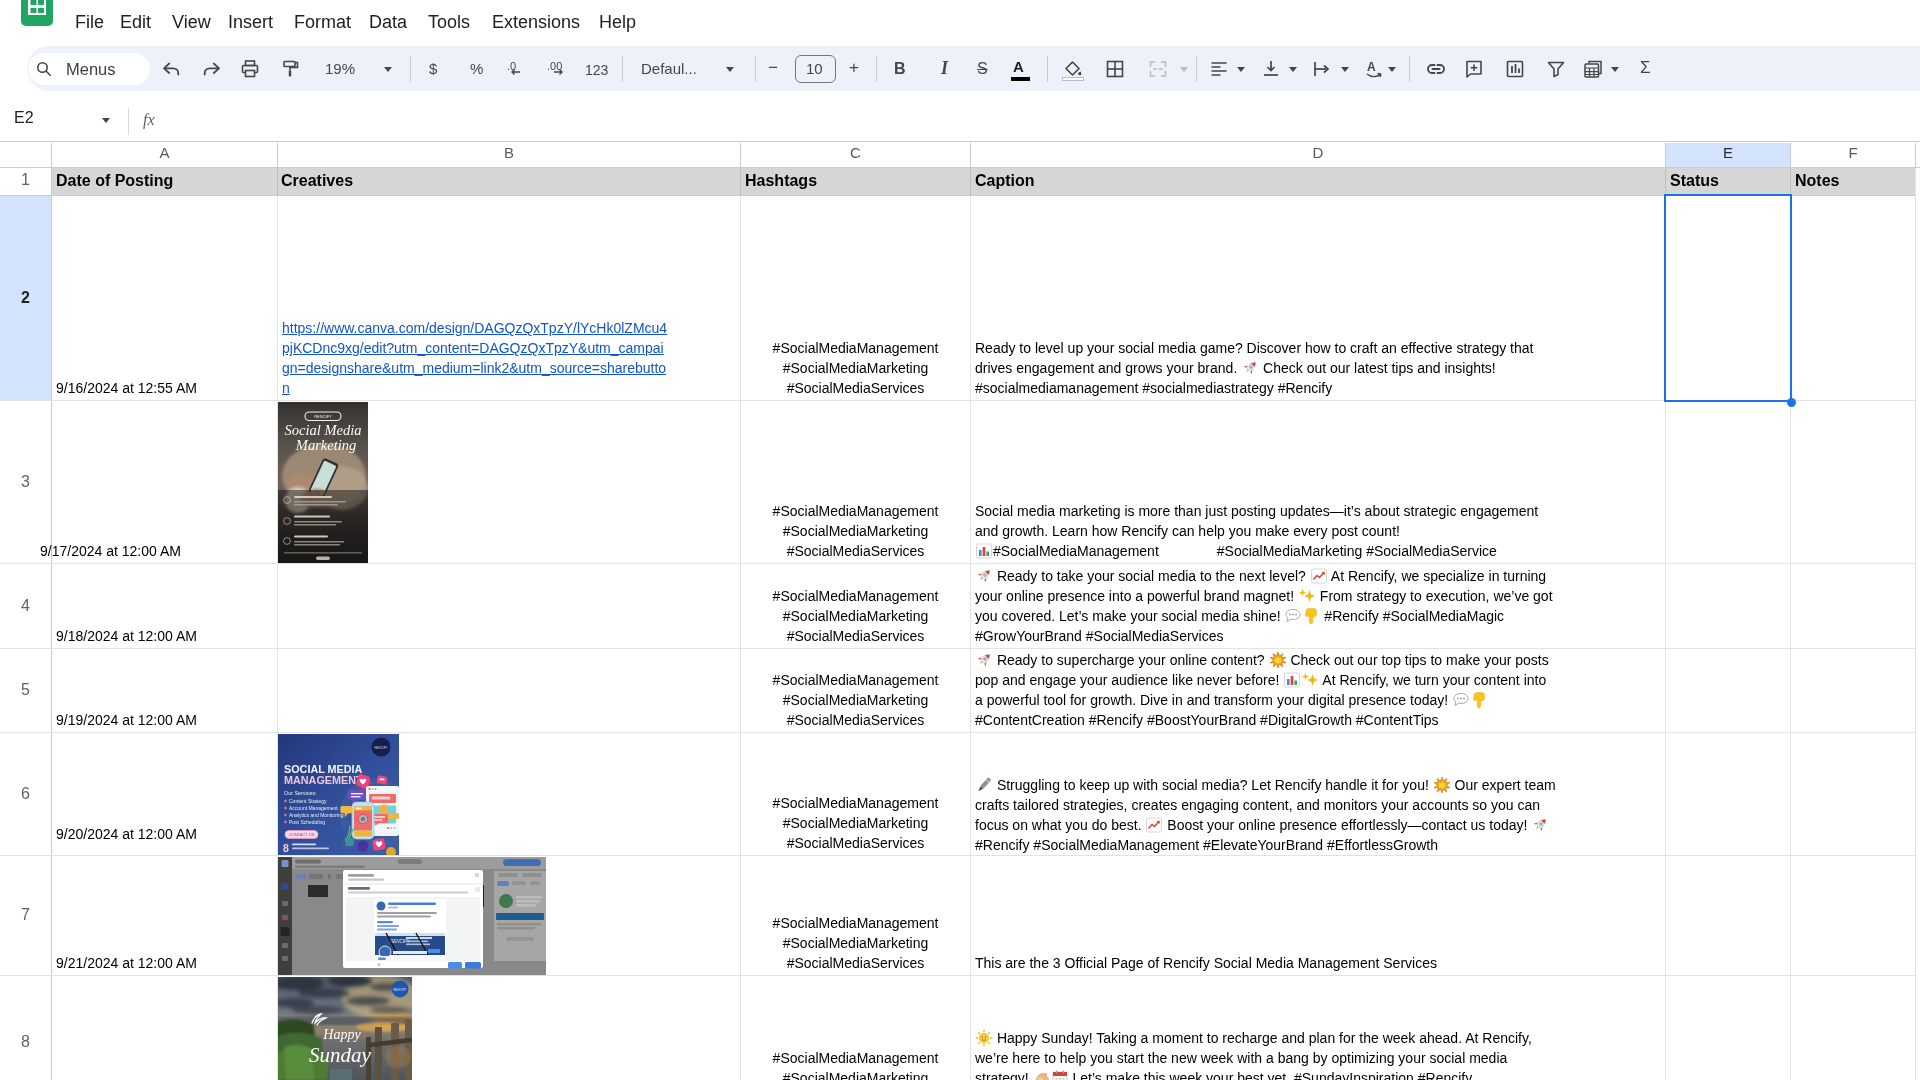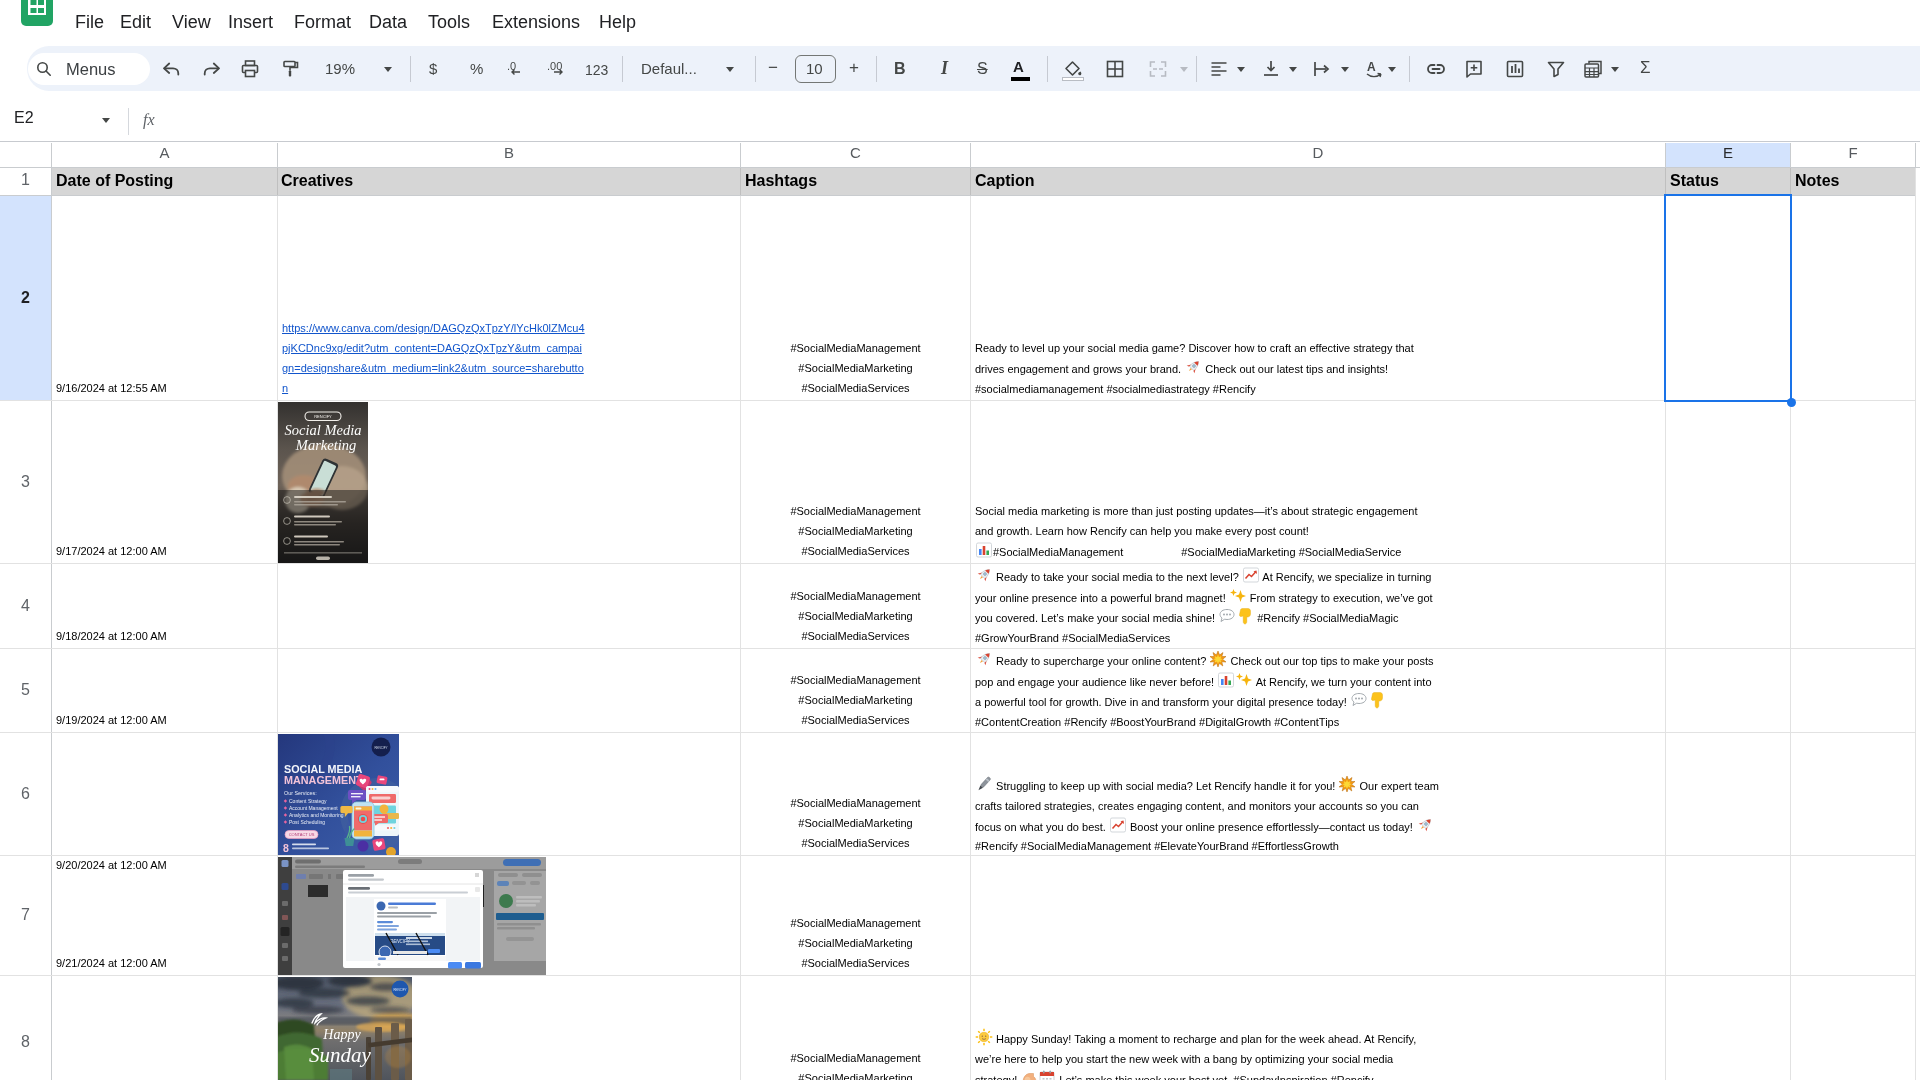--- a/index.html
+++ b/index.html
@@ -10,21 +10,21 @@
 .tbi{position:absolute;top:57px;width:24px;height:24px}
 .tbt{position:absolute;color:#444746;font-size:15px;line-height:16px}
 .tsep{position:absolute;top:56px;width:1px;height:26px;background:#c6cad2}
 .tcaret{position:absolute;width:8px;height:5px}
 .vline{position:absolute;width:1px;background:#e2e2e2}
 .hline{position:absolute;height:1px;background:#e2e2e2}
 .hvline{position:absolute;width:1px;background:#c9cccf}
 .hhline{position:absolute;height:1px;background:#c9cccf}
 .colh{position:absolute;top:143px;font-size:15px;color:#575b5f;text-align:center;line-height:20px}
 .rowh{position:absolute;left:0;width:51px;font-size:16px;color:#5f6368;text-align:center;line-height:20px}
-.cell{position:absolute;font-size:11px;line-height:20px;color:#000;white-space:nowrap}
+.cell{position:absolute;font-size:14px;line-height:20px;color:#000;white-space:nowrap}
 .b{font-weight:bold}
 .lnk{color:#1155cc;text-decoration:underline}
 .ctr{text-align:center}
 .emo{display:inline-block;width:18px;height:18px;vertical-align:-3.5px}
 </style>
 </head>
 <body>
 <div id="page">
 <svg class="abs" style="left:21px;top:-16px" width="32" height="42" viewBox="0 0 32 42">
   <rect x="0" y="0" width="32" height="42" rx="5" fill="#21a464"></rect>
@@ -225,24 +225,24 @@
 <div class="abs" style="left:970px;top:168px;width:1px;height:27px;background:#bfbfbf"></div>
 <div class="abs" style="left:1665px;top:168px;width:1px;height:27px;background:#bfbfbf"></div>
 <div class="abs" style="left:1790px;top:168px;width:1px;height:27px;background:#bfbfbf"></div>
 <span class="cell b" style="left:56px;top:171px;font-size:16px">Date of Posting</span>
 <span class="cell b" style="left:281px;top:171px;font-size:16px">Creatives</span>
 <span class="cell b" style="left:745px;top:171px;font-size:16px">Hashtags</span>
 <span class="cell b" style="left:975px;top:171px;font-size:16px">Caption</span>
 <span class="cell b" style="left:1670px;top:171px;font-size:16px">Status</span>
 <span class="cell b" style="left:1795px;top:171px;font-size:16px">Notes</span>
 <span class="cell" style="left:56px;top:378px">9/16/2024 at 12:55 AM</span>
-<span class="cell" style="left:56px;top:541px">9/17/2024 at 12:00 AM</span>
+<span class="cell" style="left:40px;top:541px">9/17/2024 at 12:00 AM</span>
 <span class="cell" style="left:56px;top:626px">9/18/2024 at 12:00 AM</span>
 <span class="cell" style="left:56px;top:710px">9/19/2024 at 12:00 AM</span>
-<span class="cell" style="left:56px;top:855px">9/20/2024 at 12:00 AM</span>
+<span class="cell" style="left:56px;top:824px">9/20/2024 at 12:00 AM</span>
 <span class="cell" style="left:56px;top:953px">9/21/2024 at 12:00 AM</span>
 <span class="cell lnk" style="left:282px;top:318px">https://www.canva.com/design/DAGQzQxTpzY/lYcHk0lZMcu4<br>pjKCDnc9xg/edit?utm_content=DAGQzQxTpzY&amp;utm_campai<br>gn=designshare&amp;utm_medium=link2&amp;utm_source=sharebutto<br>n</span>
 <span class="cell ctr" style="left:741px;top:338px;width:229px">#SocialMediaManagement<br>#SocialMediaMarketing<br>#SocialMediaServices</span>
 <span class="cell ctr" style="left:741px;top:501px;width:229px">#SocialMediaManagement<br>#SocialMediaMarketing<br>#SocialMediaServices</span>
 <span class="cell ctr" style="left:741px;top:586px;width:229px">#SocialMediaManagement<br>#SocialMediaMarketing<br>#SocialMediaServices</span>
 <span class="cell ctr" style="left:741px;top:670px;width:229px">#SocialMediaManagement<br>#SocialMediaMarketing<br>#SocialMediaServices</span>
 <span class="cell ctr" style="left:741px;top:793px;width:229px">#SocialMediaManagement<br>#SocialMediaMarketing<br>#SocialMediaServices</span>
 <span class="cell ctr" style="left:741px;top:913px;width:229px">#SocialMediaManagement<br>#SocialMediaMarketing<br>#SocialMediaServices</span>
 <span class="cell ctr" style="left:741px;top:1048px;width:229px">#SocialMediaManagement<br>#SocialMediaMarketing<br>#SocialMediaServices</span>
 <span class="cell" style="left:975px;top:501px">Social media marketing is more than just posting updates—it’s about strategic engagement<br>and growth. Learn how Rencify can help you make every post count!<br><svg class="emo" viewBox="0 0 18 18">
@@ -329,20 +329,21 @@
       </svg> Boost your online presence effortlessly—contact us today! <svg class="emo" viewBox="0 0 18 18">
         <g transform="rotate(45 9 9)">
           <path d="M9 1.2 C11.2 3.4 12.2 6.5 12.2 9.5 L12.2 11 L5.8 11 L5.8 9.5 C5.8 6.5 6.8 3.4 9 1.2 Z" fill="#e9eef2" stroke="#9aa0a6" stroke-width="0.4"></path>
           <path d="M9 1.2 C10.1 2.3 10.9 3.6 11.4 5 L6.6 5 C7.1 3.6 7.9 2.3 9 1.2 Z" fill="#d8422f"></path>
           <circle cx="9" cy="7.6" r="1.5" fill="#9fc4dd" stroke="#5f6368" stroke-width="0.3"></circle>
           <path d="M5.8 8.5 L3.6 12.5 L5.8 11.5 Z" fill="#d8422f"></path>
           <path d="M12.2 8.5 L14.4 12.5 L12.2 11.5 Z" fill="#d8422f"></path>
           <path d="M8 11.5 H10 L9 14.8 Z" fill="#f2a33c"></path>
         </g>
       </svg><br>#Rencify #SocialMediaManagement #ElevateYourBrand #EffortlessGrowth</span>
+<span class="cell" style="left:975px;top:953px">This are the 3 Official Page of Rencify Social Media Management Services</span>
 <span class="cell" style="left:975px;top:1028px"><svg class="emo" viewBox="0 0 18 18">
         <g stroke="#fbbc04" stroke-width="1.4">
           <line x1="9" y1="0.7" x2="9" y2="3"></line>
           <line x1="9" y1="15" x2="9" y2="17.3"></line>
           <line x1="0.7" y1="9" x2="3" y2="9"></line>
           <line x1="15" y1="9" x2="17.3" y2="9"></line>
           <line x1="3.2" y1="3.2" x2="4.8" y2="4.8"></line>
           <line x1="13.2" y1="13.2" x2="14.8" y2="14.8"></line>
           <line x1="3.2" y1="14.8" x2="4.8" y2="13.2"></line>
           <line x1="13.2" y1="4.8" x2="14.8" y2="3.2"></line>

